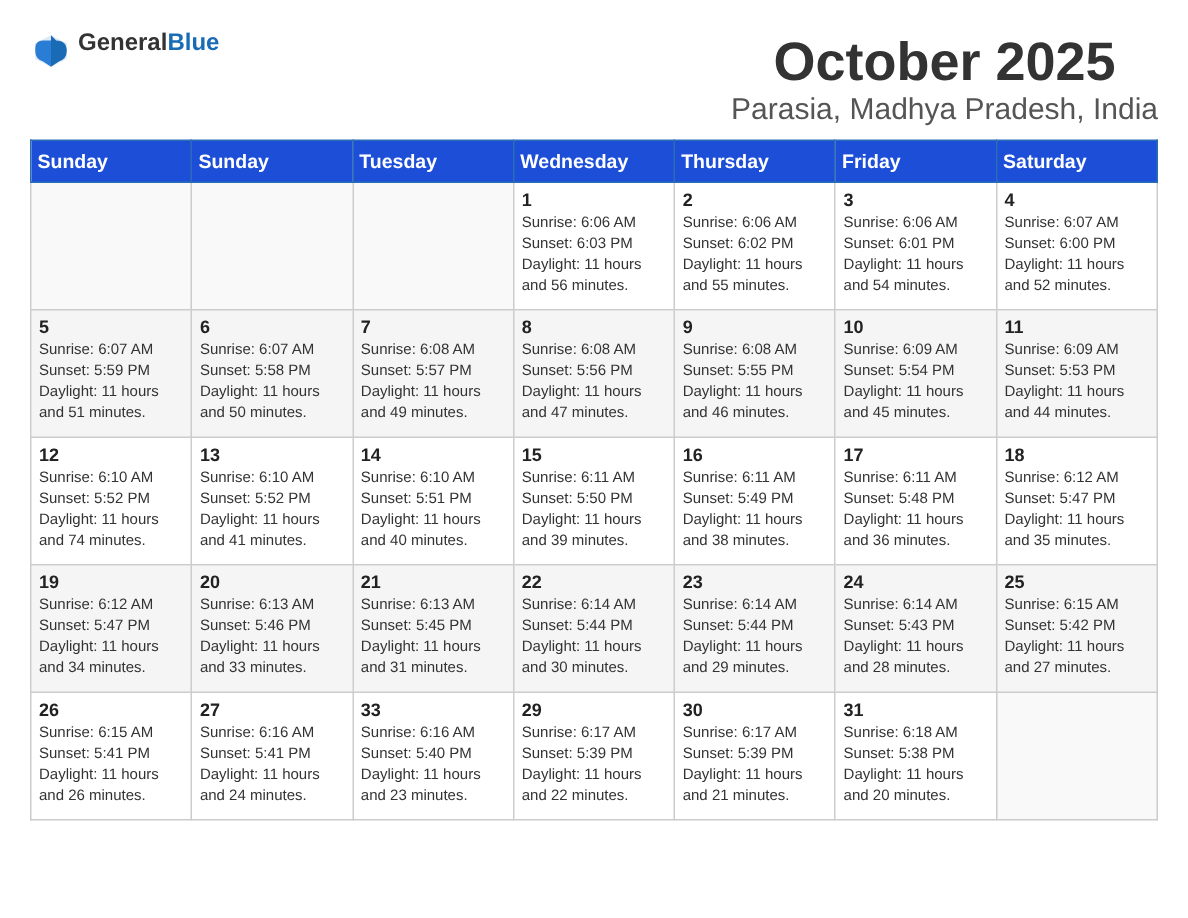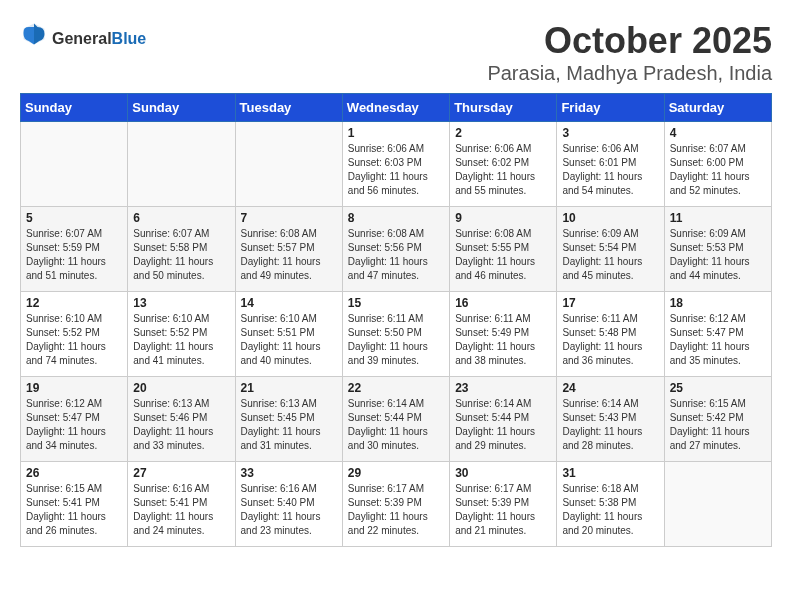--- a/index.html
+++ b/index.html
@@ -11,29 +11,29 @@
       padding: 20px;
     }
     .header-logo {
       display: flex;
       align-items: flex-start;
       justify-content: space-between;
       margin-bottom: 8px;
     }
     .logo-area {
       display: flex;
-      align-items: flex-end;
+      align-items: flex-start;
       gap: 4px;
     }
     .logo-icon {
       width: 28px;
       height: 28px;
     }
     .title-area {
-      text-align: right;
+      text-align: center;
       margin-left: 44px;
     }
     .calendar-title {
       font-size: 36px;
       font-weight: bold;
       color: #333;
     }
     .calendar-subtitle {
       font-size: 20px;
       color: #555;

